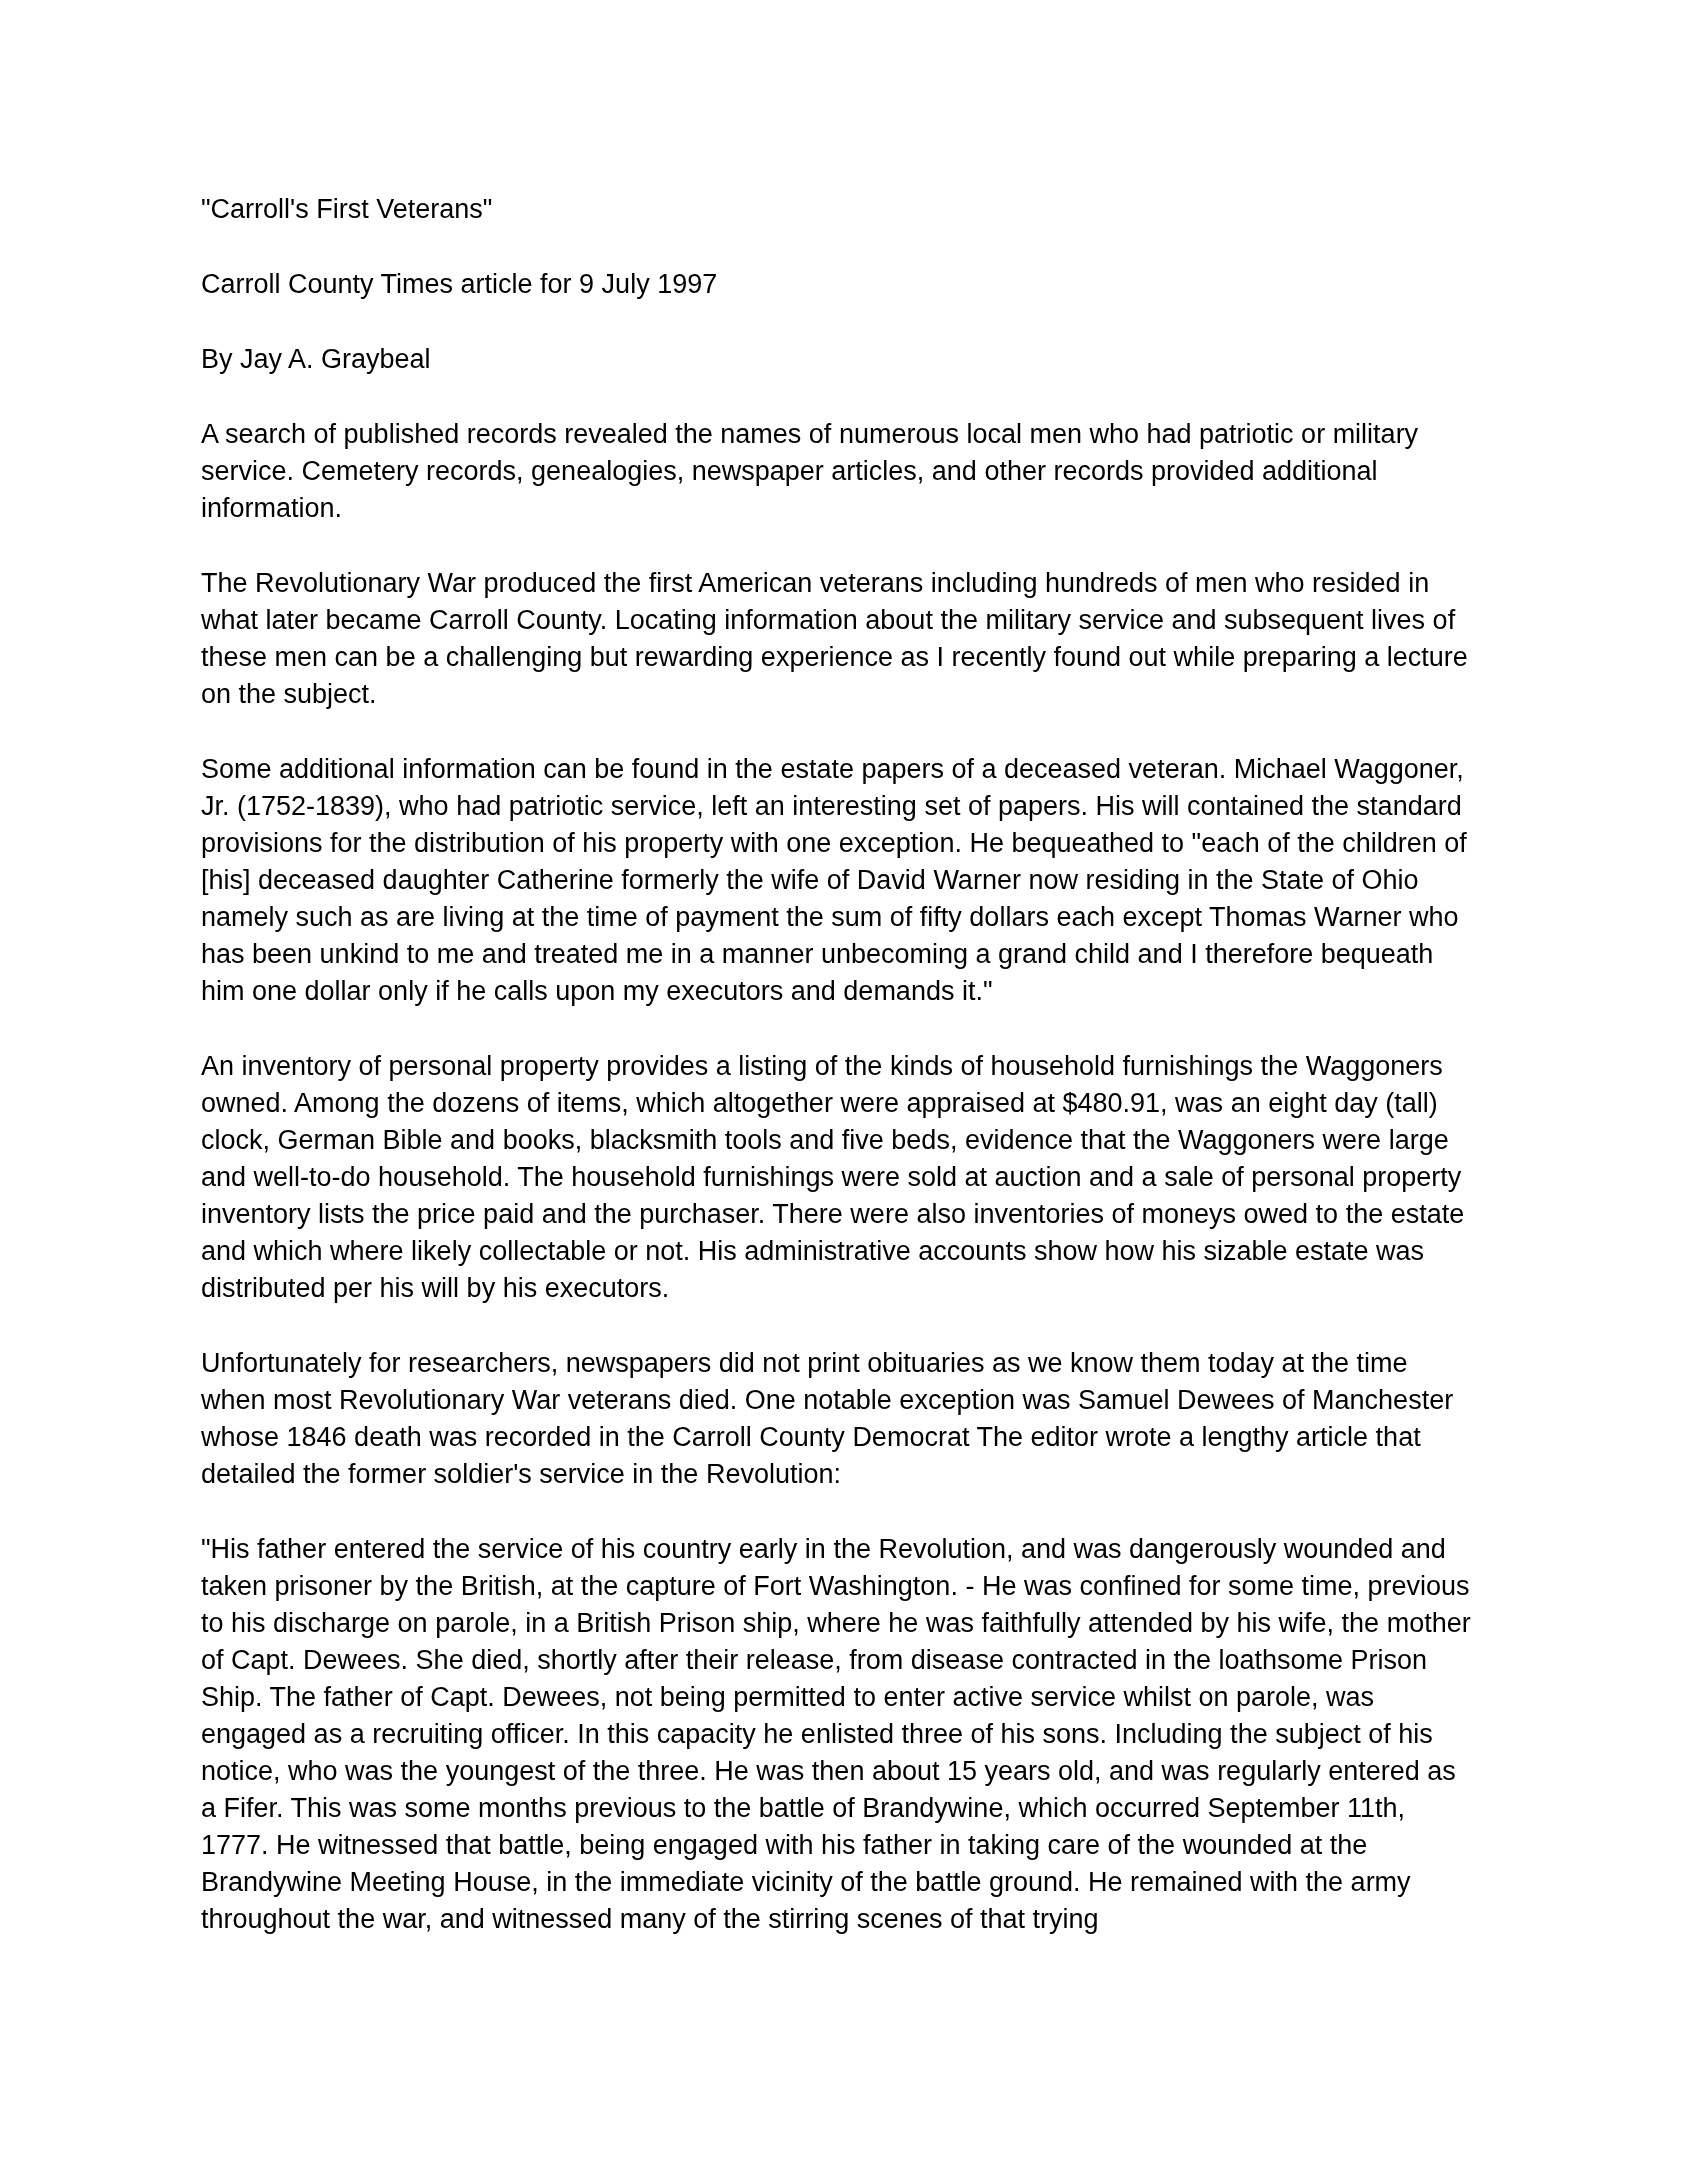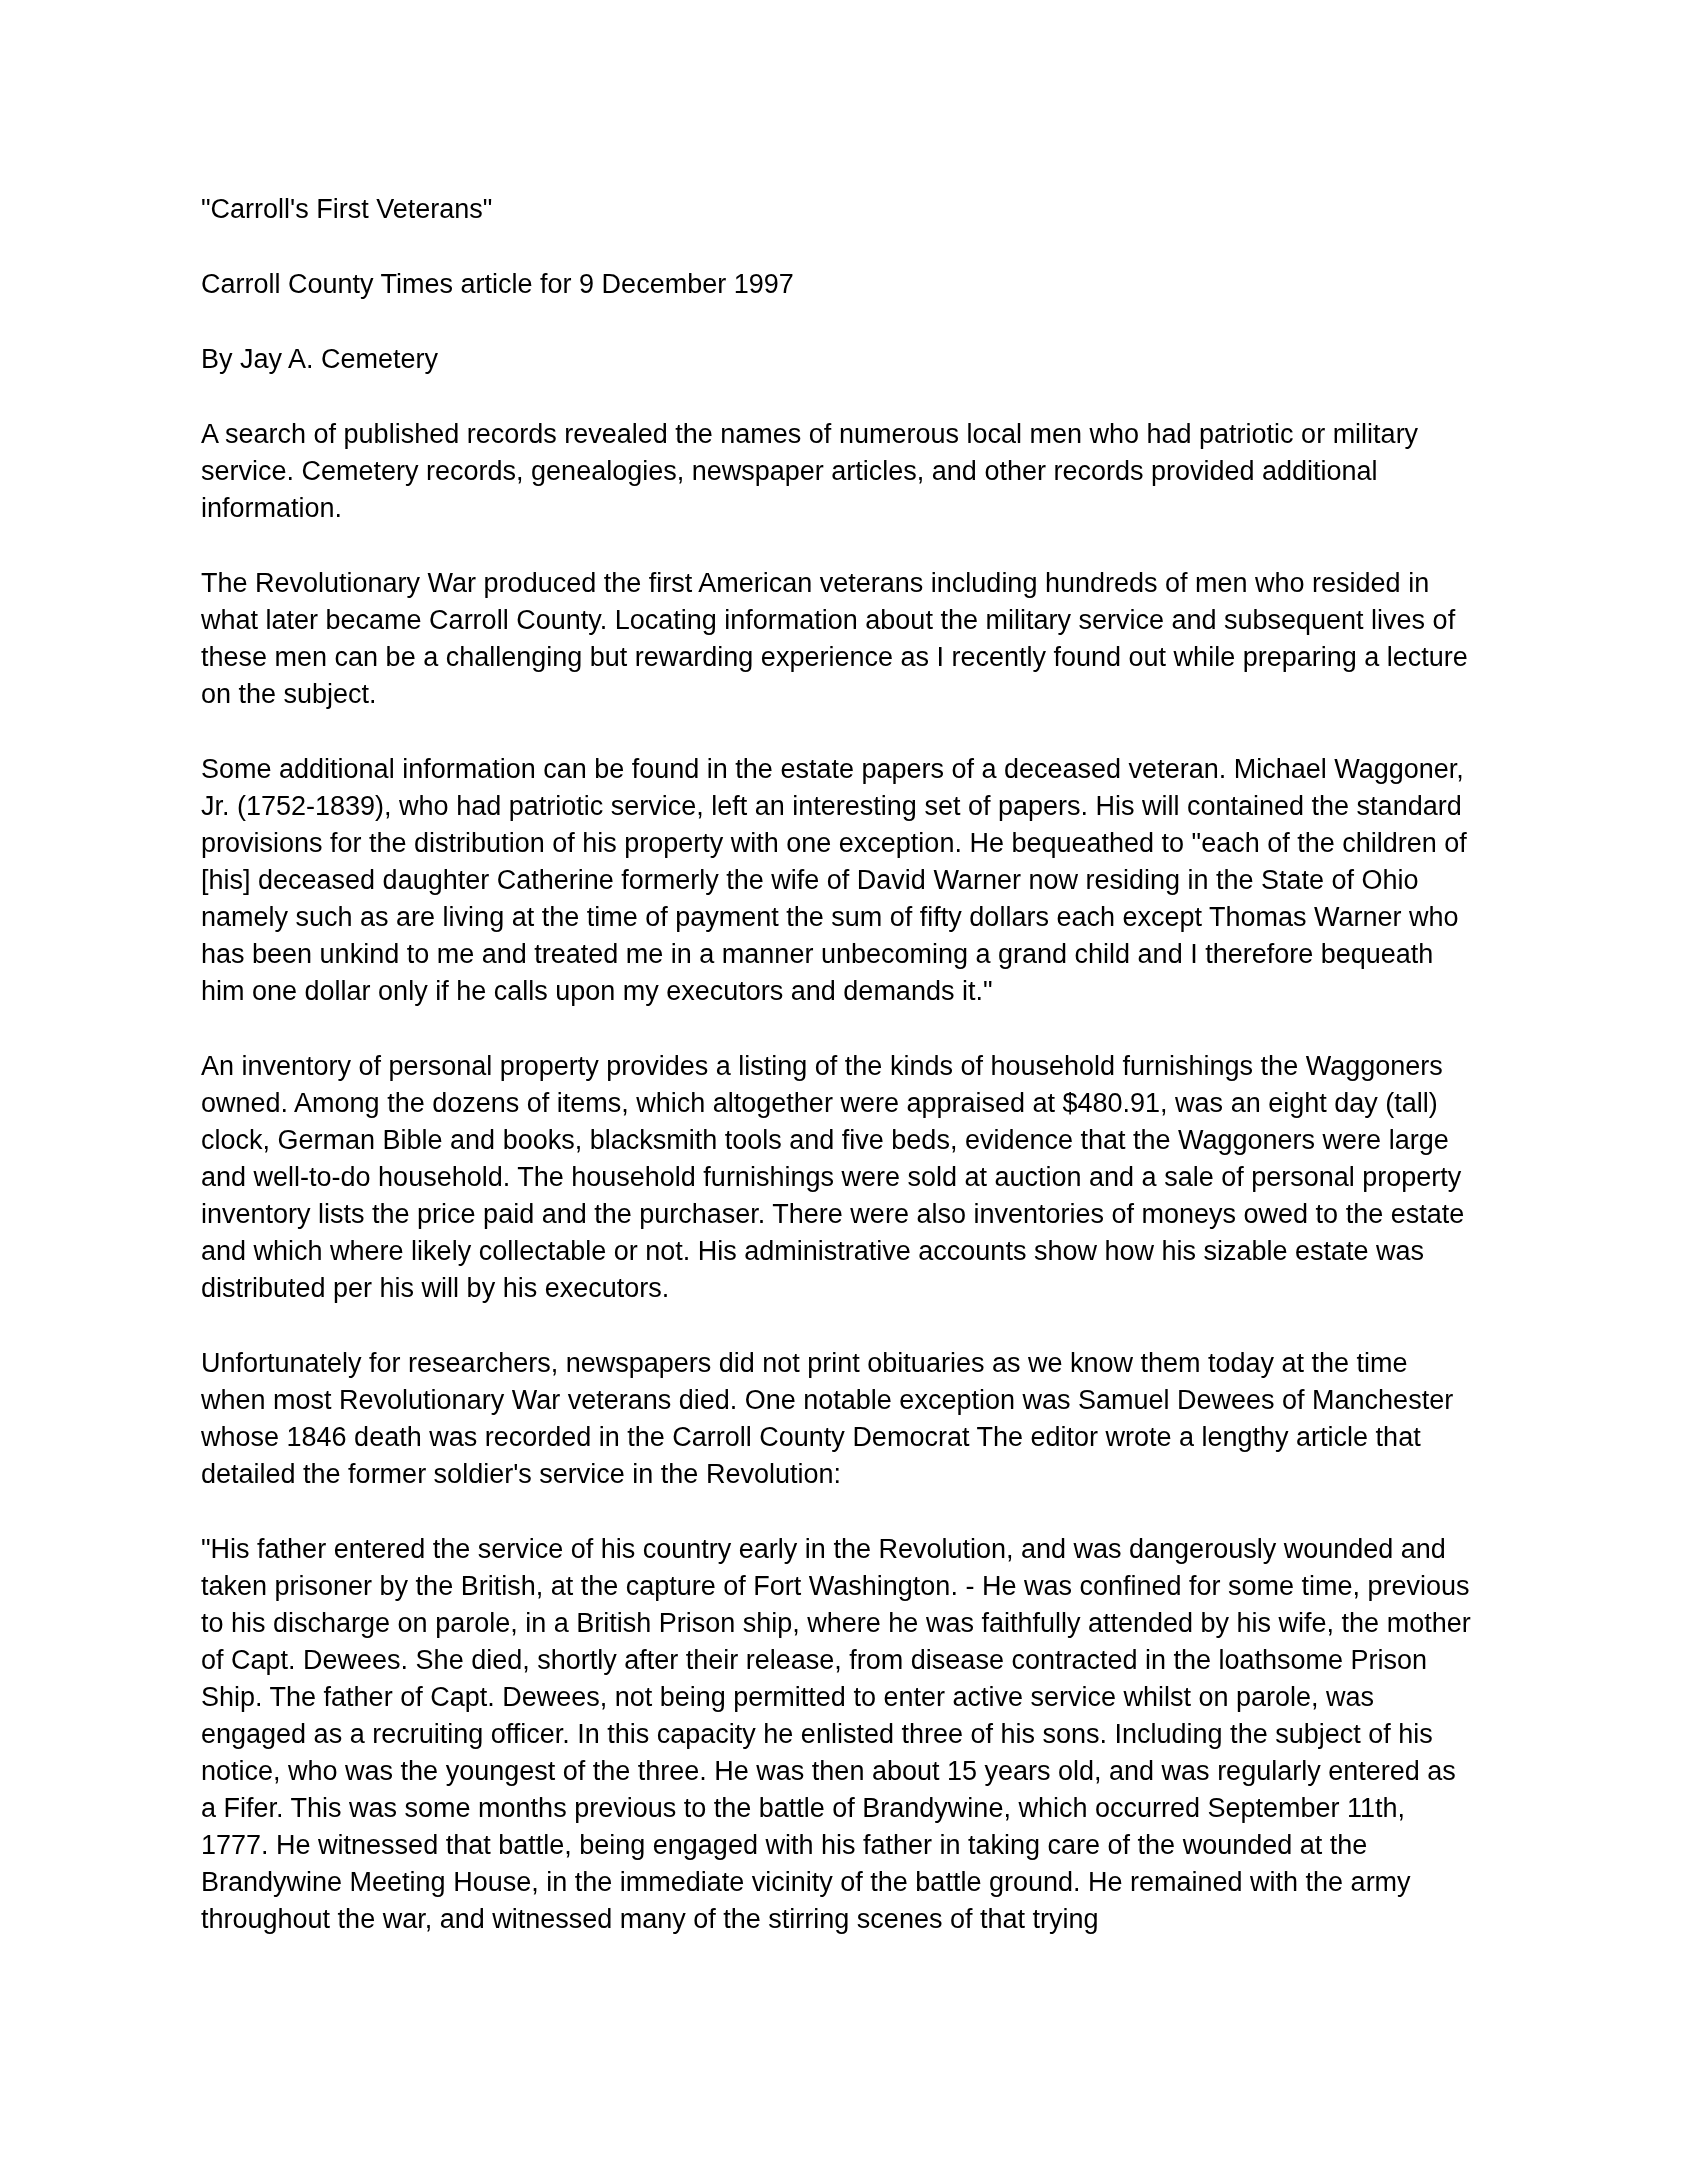--- a/index.html
+++ b/index.html
@@ -27,22 +27,22 @@
     font-weight: normal;
     white-space: normal;
     word-spacing: normal;
   }
 </style>
 </head>
 <body>
 
 <div class="page">
   <p class="para">"Carroll's First Veterans"</p>
-  <p class="para">Carroll County Times article for 9 December 1997</p>
-  <p class="para">By Jay A. Cemetery</p>
+  <p class="para">Carroll County Times article for 9 July 1997</p>
+  <p class="para">By Jay A. Graybeal</p>
   <p class="para">A search of published records revealed the names of numerous local men who had patriotic or military service. Cemetery records, genealogies, newspaper articles, and other records provided additional information.</p>
   <p class="para">The Revolutionary War produced the first American veterans including hundreds of men who resided in what later became Carroll County. Locating information about the military service and subsequent lives of these men can be a challenging but rewarding experience as I recently found out while preparing a lecture on the subject.</p>
   <p class="para">Some additional information can be found in the estate papers of a deceased veteran. Michael Waggoner, Jr. (1752-1839), who had patriotic service, left an interesting set of papers. His will contained the standard provisions for the distribution of his property with one exception. He bequeathed to "each of the children of [his] deceased daughter Catherine formerly the wife of David Warner now residing in the State of Ohio namely such as are living at the time of payment the sum of fifty dollars each except Thomas Warner who has been unkind to me and treated me in a manner unbecoming a grand child and I therefore bequeath him one dollar only if he calls upon my executors and demands it."</p>
   <p class="para">An inventory of personal property provides a listing of the kinds of household furnishings the Waggoners owned. Among the dozens of items, which altogether were appraised at $480.91, was an eight day (tall) clock, German Bible and books, blacksmith tools and five beds, evidence that the Waggoners were large and well-to-do household. The household furnishings were sold at auction and a sale of personal property inventory lists the price paid and the purchaser. There were also inventories of moneys owed to the estate and which where likely collectable or not. His administrative accounts show how his sizable estate was distributed per his will by his executors.</p>
   <p class="para">Unfortunately for researchers, newspapers did not print obituaries as we know them today at the time when most Revolutionary War veterans died. One notable exception was Samuel Dewees of Manchester whose 1846 death was recorded in the Carroll County Democrat The editor wrote a lengthy article that detailed the former soldier's service in the Revolution:</p>
   <p class="para">"His father entered the service of his country early in the Revolution, and was dangerously wounded and taken prisoner by the British, at the capture of Fort Washington. - He was confined for some time, previous to his discharge on parole, in a British Prison ship, where he was faithfully attended by his wife, the mother of Capt. Dewees. She died, shortly after their release, from disease contracted in the loathsome Prison Ship. The father of Capt. Dewees, not being permitted to enter active service whilst on parole, was engaged as a recruiting officer. In this capacity he enlisted three of his sons. Including the subject of his notice, who was the youngest of the three. He was then about 15 years old, and was regularly entered as a Fifer. This was some months previous to the battle of Brandywine, which occurred September 11th, 1777. He witnessed that battle, being engaged with his father in taking care of the wounded at the Brandywine Meeting House, in the immediate vicinity of the battle ground. He remained with the army throughout the war, and witnessed many of the stirring scenes of that trying</p>
 </div>
 
 
 </body></html>

